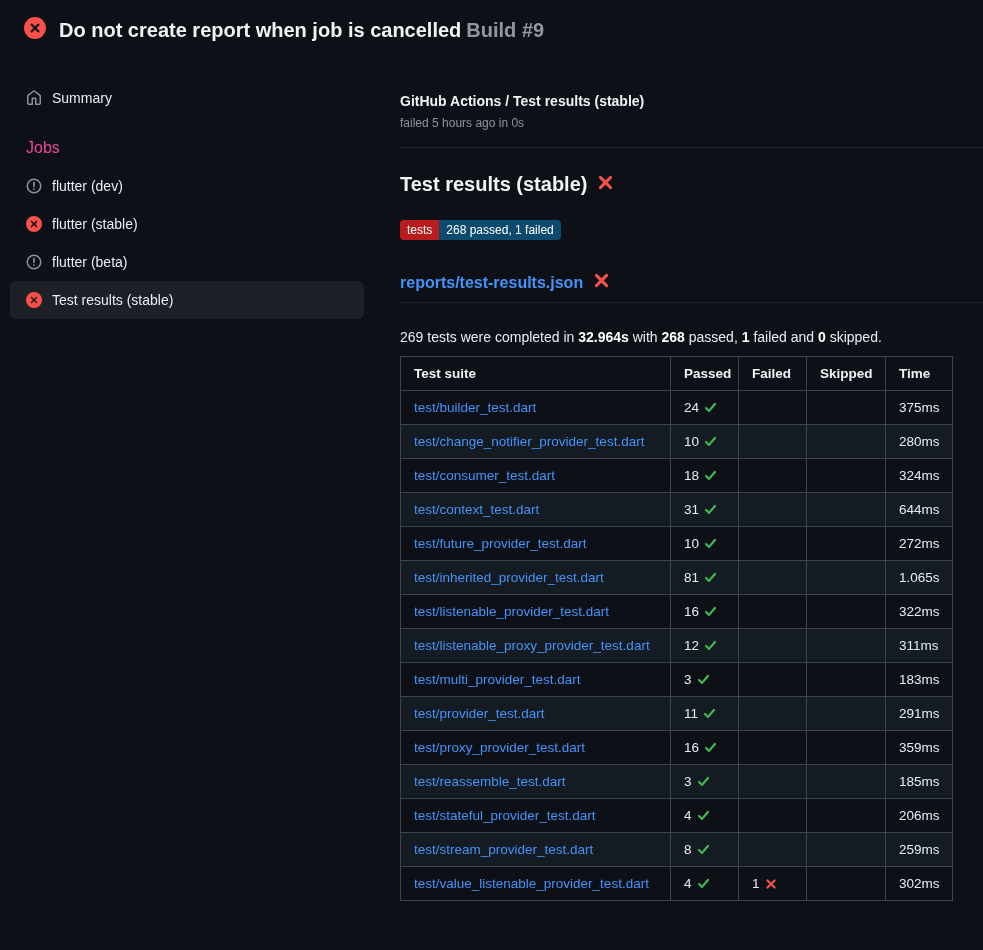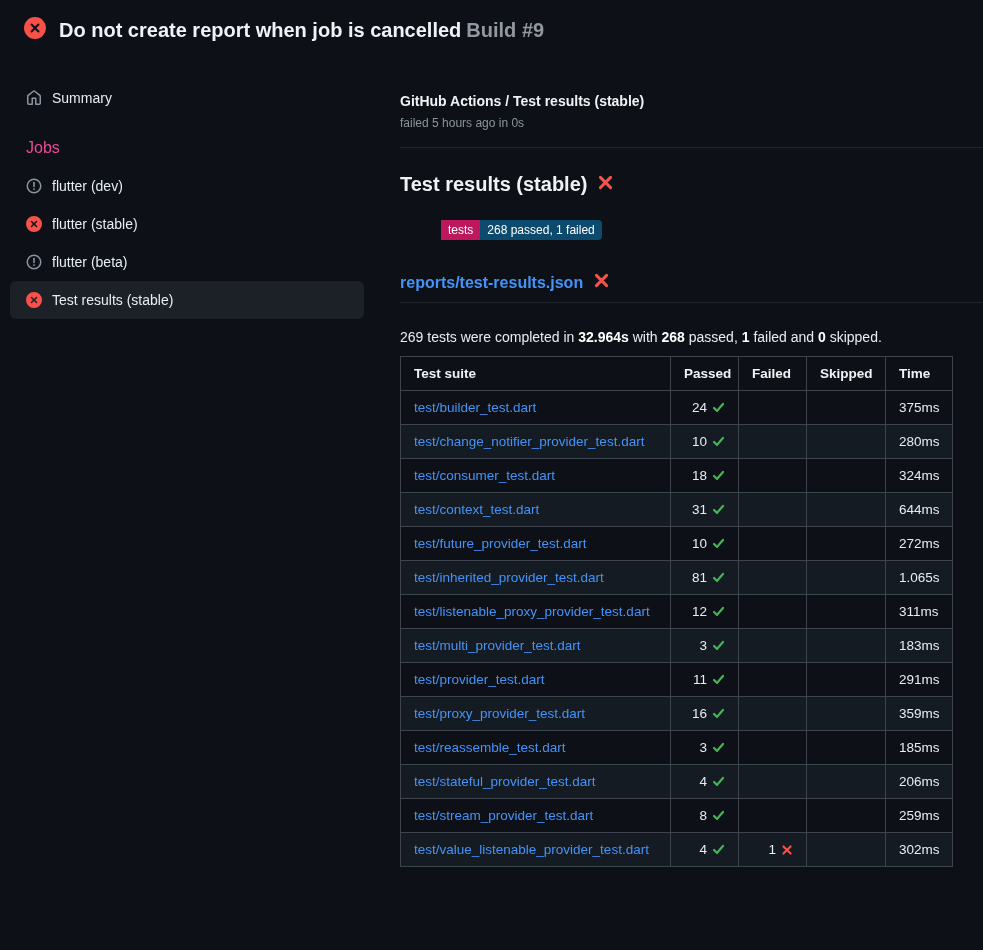--- a/index.html
+++ b/index.html
@@ -42,21 +42,21 @@
 
   .check-title {
     margin-top: 25px; font-size: 20px; font-weight: 700; color: #f0f3f6;
     display: flex; align-items: center; gap: 10px;
   }
 
   .badge {
     display: inline-flex; margin-top: 24px; font-size: 12px; line-height: 14px;
     border-radius: 4px; overflow: hidden; font-weight: 400;
   }
-  .badge-label { background: #be185d; color: #ffffff; padding: 3px 7px; margin-left: 41px; }
+  .badge-label { background: #b91c1c; color: #ffffff; padding: 3px 7px; }
   .badge-value { background: #0c4a6e; color: #ffffff; padding: 3px 7px; }
 
   .report-heading {
     margin-top: 32px; padding-bottom: 9px;
     border-bottom: 1px solid #21262d;
     font-size: 16px; font-weight: 700; color: #4493f8;
     display: flex; align-items: center; gap: 10px;
   }
 
   .test-summary { margin-top: 26px; font-size: 14px; color: #e6edf3; }
@@ -67,21 +67,21 @@
     margin-top: 11px; border-collapse: collapse; table-layout: fixed;
     width: 552px; font-size: 13.5px;
   }
   .results th, .results td {
     border: 1px solid #3d444d; padding: 7px 13px;
     white-space: nowrap; line-height: 19px;
   }
   .results th { font-weight: 700; text-align: left; color: #f0f3f6; }
   .results tbody tr:nth-child(even) { background: #151b23; }
   .results td a { color: #4493f8; text-decoration: none; }
-  .col-passed, .col-failed { text-align: right; }
+  .col-passed, .col-failed { text-align: left; }
   th.col-skipped { text-align: center; }
   .results .num { margin-right: 5px; }
   .results svg { vertical-align: -2px; }
 </style>
 </head>
 <body>
 
 <header class="app-header">
   <span class="status-icon" style="width:22px;height:22px">
     <svg width="22" height="22" viewBox="0 0 16 16" aria-hidden="true">
@@ -245,20 +245,29 @@
           <tr>
             <td class="col-suite"><a href="#">test/inherited_provider_test.dart</a></td>
             <td class="col-passed"><span class="num">81</span><svg width="13" height="13" viewBox="0 0 16 16" aria-hidden="true">
                 <path d="M2.5 8.6 L6.2 12.2 L13.5 3.6" fill="none" stroke="#3fb950" stroke-width="2.7" stroke-linecap="round" stroke-linejoin="round"></path>
               </svg></td>
             <td class="col-failed"></td>
             <td class="col-skipped"></td>
             <td class="col-time">1.065s</td>
           </tr>
           <tr>
+            <td class="col-suite"><a href="#">test/listenable_provider_test.dart</a></td>
+            <td class="col-passed"><span class="num">16</span><svg width="13" height="13" viewBox="0 0 16 16" aria-hidden="true">
+                <path d="M2.5 8.6 L6.2 12.2 L13.5 3.6" fill="none" stroke="#3fb950" stroke-width="2.7" stroke-linecap="round" stroke-linejoin="round"></path>
+              </svg></td>
+            <td class="col-failed"></td>
+            <td class="col-skipped"></td>
+            <td class="col-time">322ms</td>
+          </tr>
+          <tr>
             <td class="col-suite"><a href="#">test/listenable_proxy_provider_test.dart</a></td>
             <td class="col-passed"><span class="num">12</span><svg width="13" height="13" viewBox="0 0 16 16" aria-hidden="true">
                 <path d="M2.5 8.6 L6.2 12.2 L13.5 3.6" fill="none" stroke="#3fb950" stroke-width="2.7" stroke-linecap="round" stroke-linejoin="round"></path>
               </svg></td>
             <td class="col-failed"></td>
             <td class="col-skipped"></td>
             <td class="col-time">311ms</td>
           </tr>
           <tr>
             <td class="col-suite"><a href="#">test/multi_provider_test.dart</a></td>

